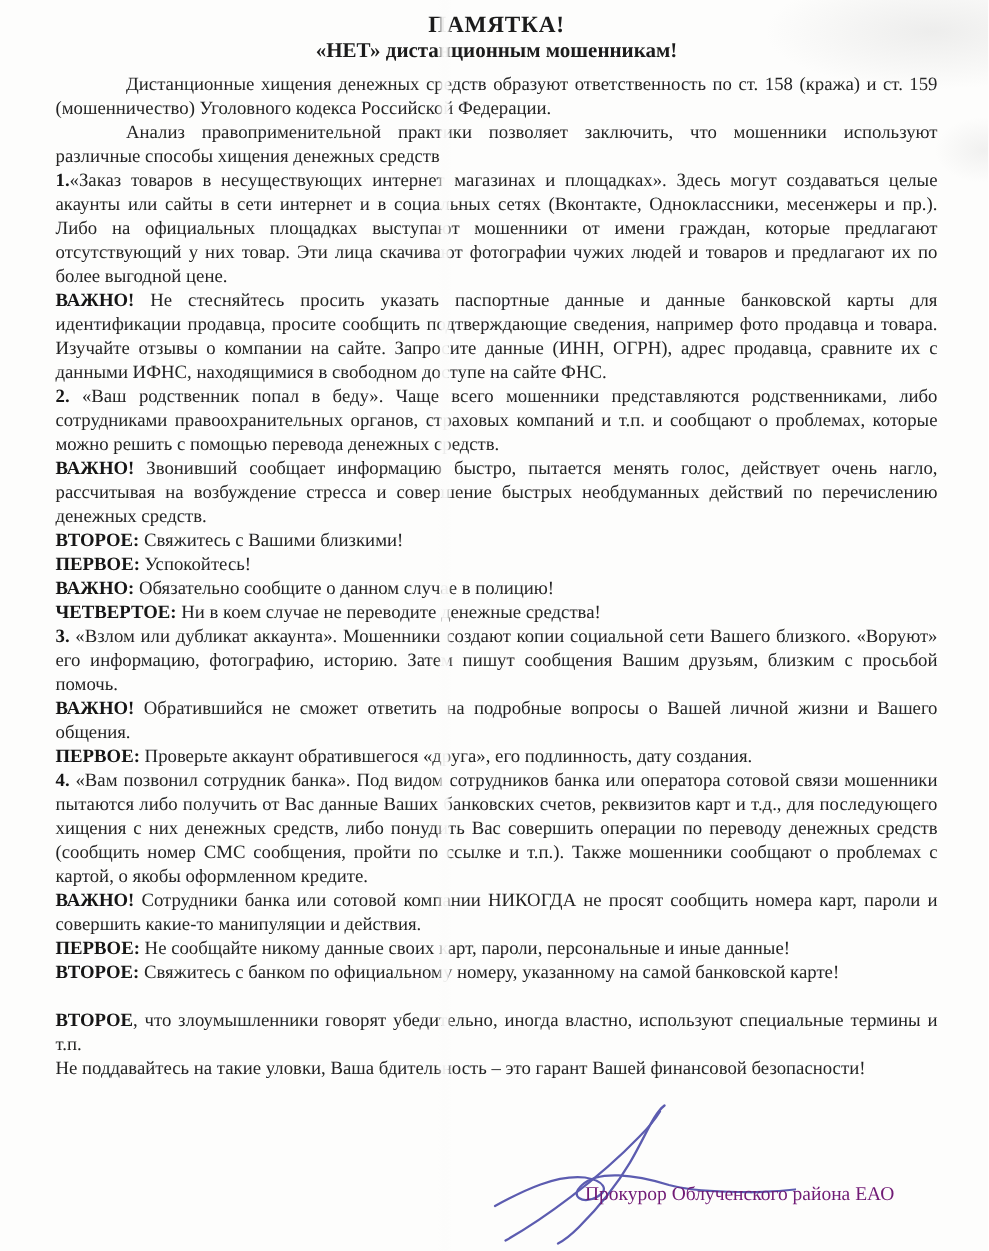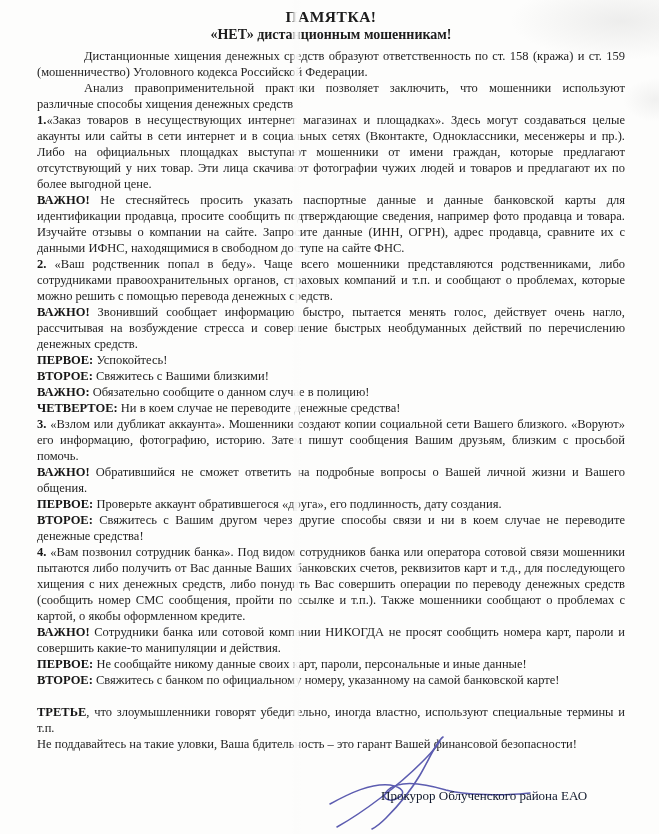--- a/index.html
+++ b/index.html
@@ -69,56 +69,55 @@
   }
   .signature-block {
     position: absolute;
     left: 0; top: 0;
     width: 659px; height: 834px;
     pointer-events: none;
   }
   .signature-ink-svg { position: absolute; left: 0; top: 0; }
   .signature-text {
     position: absolute;
-    left: 381px;
+    left: 390px;
     top: 787px;
     font-size: 13px;
     line-height: 17px;
-    color: #0f172a;
+    color: #701a75;
     white-space: nowrap;
   }
 </style>
 </head>
 <body>
 
 <div class="page">
 
   <h1 class="doc-title">ПАМЯТКА!</h1>
   <h2 class="doc-subtitle">«НЕТ» дистанционным мошенникам!</h2>
 
   <div class="paragraphs">
       <p class="indent">Дистанционные хищения денежных средств образуют ответственность по ст. 158 (кража) и ст. 159 (мошенничество) Уголовного кодекса Российской Федерации.</p>
       <p class="indent">Анализ правоприменительной практики позволяет заключить, что мошенники используют различные способы хищения денежных средств</p>
       <p><b class="lead">1.</b>«Заказ товаров в несуществующих интернет магазинах и площадках». Здесь могут создаваться целые акаунты или сайты в сети интернет и в социальных сетях (Вконтакте, Одноклассники, месенжеры и пр.). Либо на официальных площадках выступают мошенники от имени граждан, которые предлагают отсутствующий у них товар. Эти лица скачивают фотографии чужих людей и товаров и предлагают их по более выгодной цене.</p>
       <p><b class="lead">ВАЖНО!</b> Не стесняйтесь просить указать паспортные данные и данные банковской карты для идентификации продавца, просите сообщить подтверждающие сведения, например фото продавца и товара. Изучайте отзывы о компании на сайте. Запросите данные (ИНН, ОГРН), адрес продавца, сравните их с данными ИФНС, находящимися в свободном доступе на сайте ФНС.</p>
       <p><b class="lead">2.</b> «Ваш родственник попал в беду». Чаще всего мошенники представляются родственниками, либо сотрудниками правоохранительных органов, страховых компаний и т.п. и сообщают о проблемах, которые можно решить с помощью перевода денежных средств.</p>
       <p><b class="lead">ВАЖНО!</b> Звонивший сообщает информацию быстро, пытается менять голос, действует очень нагло, рассчитывая на возбуждение стресса и совершение быстрых необдуманных действий по перечислению денежных средств.</p>
+      <p><b class="lead">ВТОРОЕ:</b> Свяжитесь с Вашими близкими!</p>
       <p><b class="lead">ПЕРВОЕ:</b> Успокойтесь!</p>
-      <p><b class="lead">ВТОРОЕ:</b> Свяжитесь с Вашими близкими!</p>
       <p><b class="lead">ВАЖНО:</b> Обязательно сообщите о данном случае в полицию!</p>
       <p><b class="lead">ЧЕТВЕРТОЕ:</b> Ни в коем случае не переводите денежные средства!</p>
       <p><b class="lead">3.</b> «Взлом или дубликат аккаунта». Мошенники создают копии социальной сети Вашего близкого. «Воруют» его информацию, фотографию, историю. Затем пишут сообщения Вашим друзьям, близким с просьбой помочь.</p>
       <p><b class="lead">ВАЖНО!</b> Обратившийся не сможет ответить на подробные вопросы о Вашей личной жизни и Вашего общения.</p>
       <p><b class="lead">ПЕРВОЕ:</b> Проверьте аккаунт обратившегося «друга», его подлинность, дату создания.</p>
-      <p><b class="lead">ВТОРОЕ:</b> Свяжитесь с Вашим другом через другие способы связи  и ни в коем случае не переводите денежные средства!</p>
       <p><b class="lead">4.</b> «Вам позвонил сотрудник банка». Под видом сотрудников банка или оператора сотовой связи мошенники пытаются либо получить от Вас данные Ваших банковских счетов, реквизитов карт и т.д., для последующего хищения с них денежных средств, либо понудить Вас совершить операции по переводу денежных средств (сообщить номер СМС сообщения, пройти по ссылке и т.п.). Также мошенники сообщают о проблемах с картой, о якобы оформленном кредите.</p>
       <p><b class="lead">ВАЖНО!</b> Сотрудники банка или сотовой компании НИКОГДА не просят сообщить номера карт, пароли и совершить какие-то манипуляции и действия.</p>
       <p><b class="lead">ПЕРВОЕ:</b> Не сообщайте никому данные своих карт, пароли, персональные и иные данные!</p>
       <p><b class="lead">ВТОРОЕ:</b> Свяжитесь с банком по официальному номеру, указанному на самой банковской карте!</p>
-      <p class="gap"><b class="lead">ТРЕТЬЕ</b>, что злоумышленники говорят убедительно, иногда властно, используют специальные термины и т.п.</p>
+      <p class="gap"><b class="lead">ВТОРОЕ</b>, что злоумышленники говорят убедительно, иногда властно, используют специальные термины и т.п.</p>
       <p>Не поддавайтесь на такие уловки, Ваша бдительность – это гарант Вашей финансовой безопасности!</p>
     </div>
 
   <div class="smudge-top-right"></div>
   <div class="smudge-right-edge"></div>
   <div class="fold"></div>
 
   <div class="signature-block">
     <svg class="signature-ink-svg" width="659" height="834" viewBox="0 0 659 834" fill="none">
       <path d="M443,737 C436,742 430,758 420,775 C410,792 396,808 386,818 C380,824 376,827 372,829" stroke-width="1.6" stroke-linecap="round" fill="none" stroke="#5c5cb0"></path>

